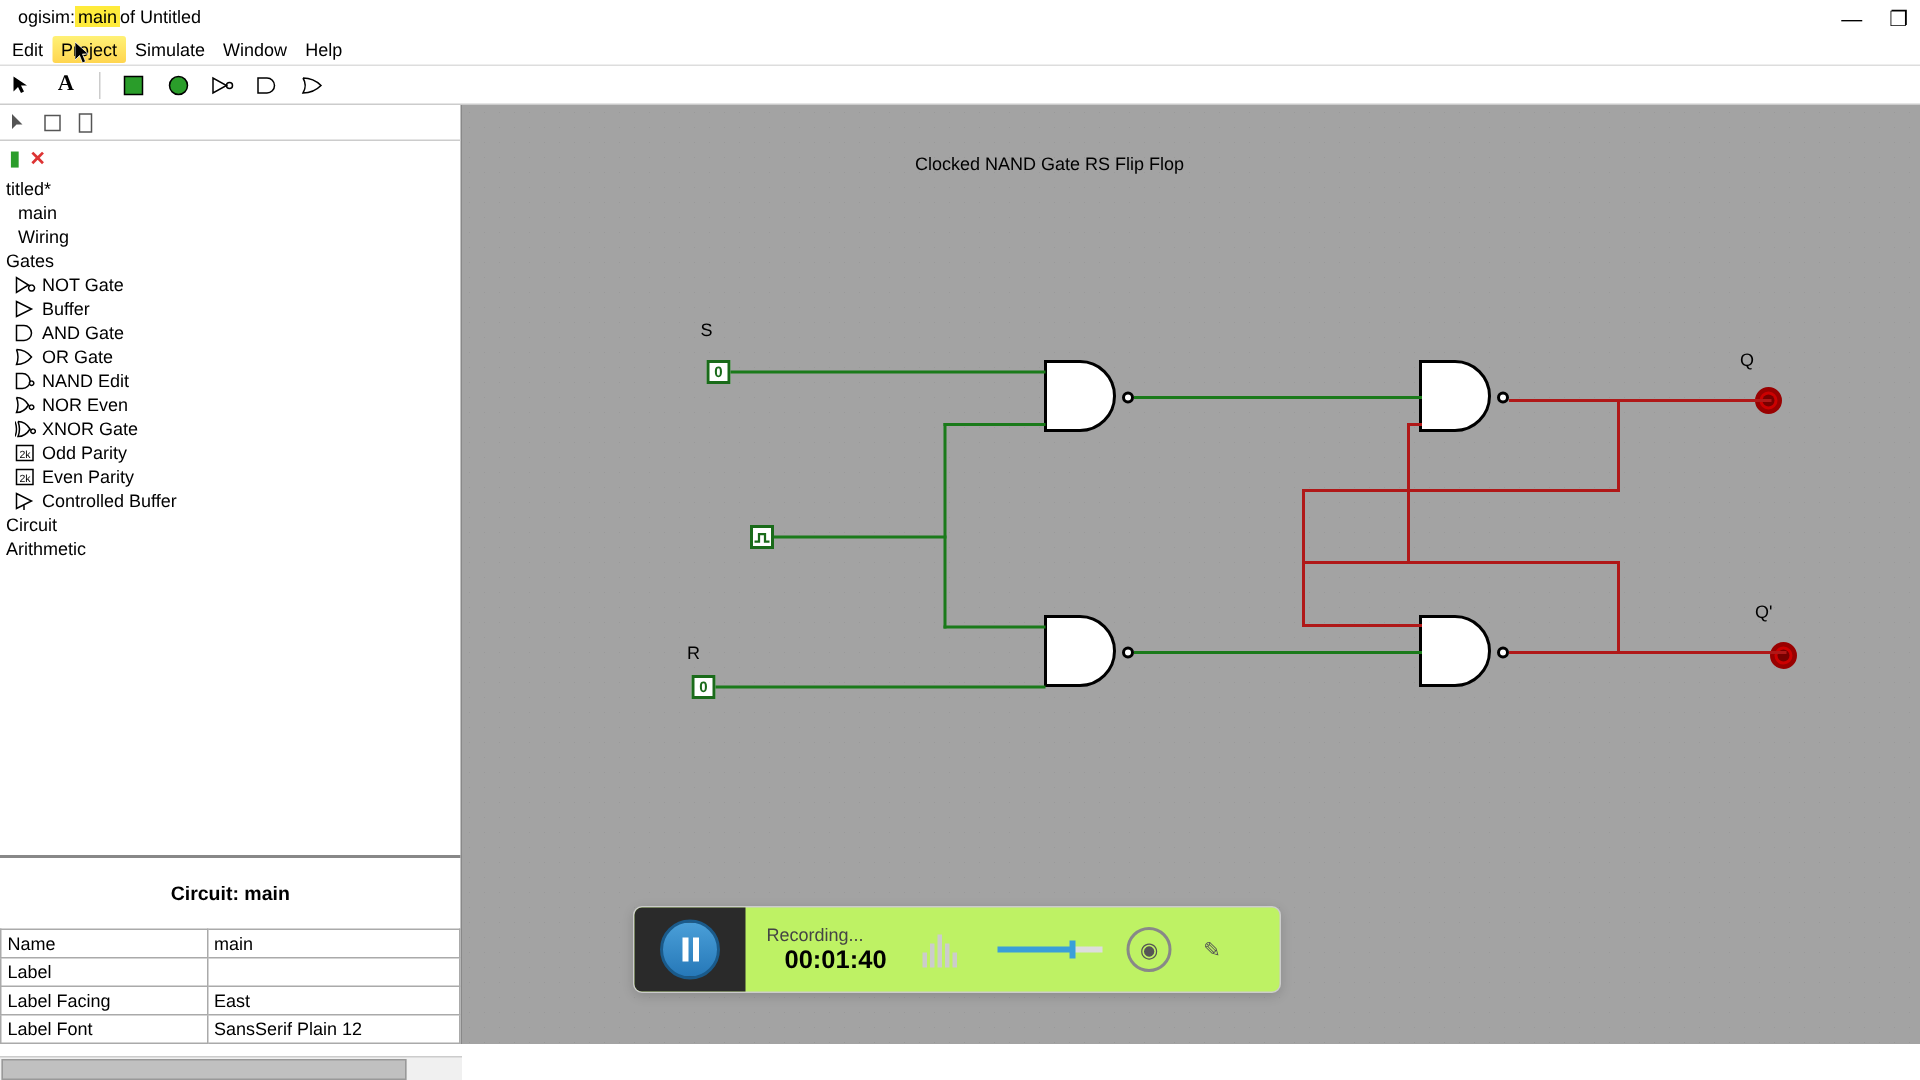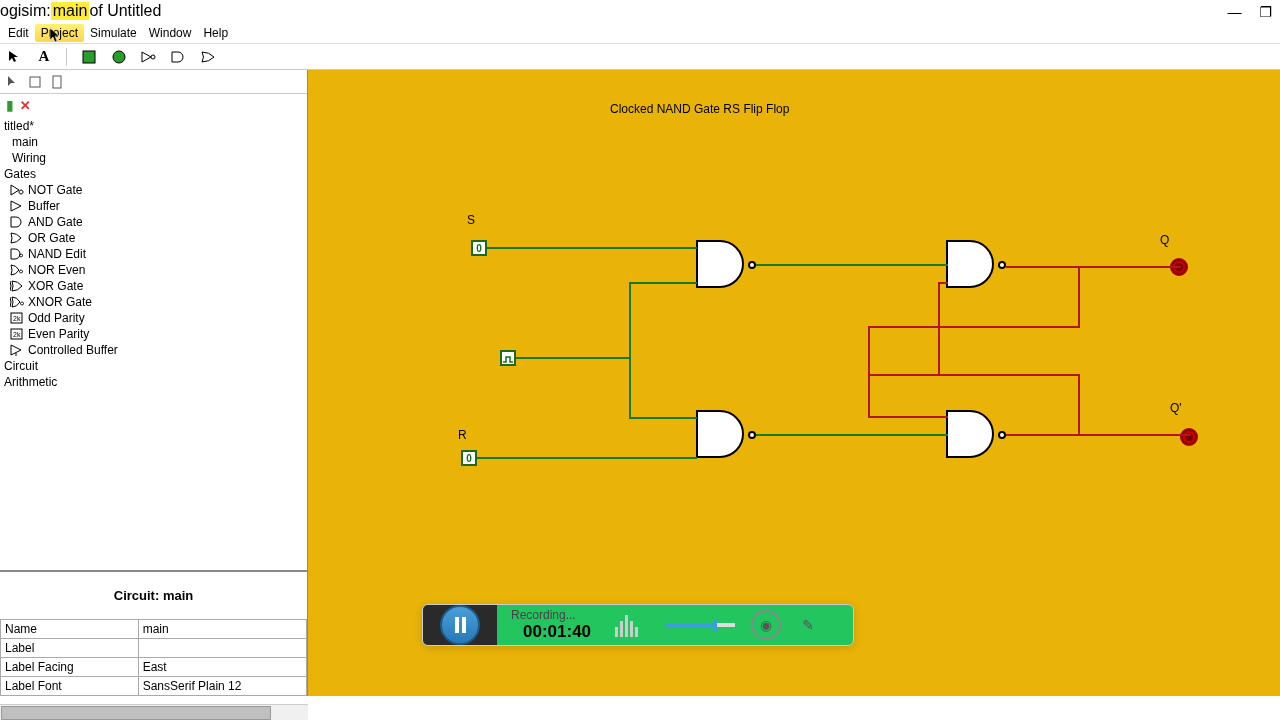--- a/index.html
+++ b/index.html
@@ -1,18 +1,18 @@
 <!DOCTYPE html>
 <html><head>
 <meta charset="utf-8">
 <style>
 * { box-sizing: border-box; margin: 0; padding: 0; font-family: Arial, sans-serif; }
 body { width: 1280px; height: 720px; background: #fff; overflow: hidden; position: relative; }
 
-.title-bar { height: 22px; display: flex; align-items: center; padding: 0 0; font-size: 16px; text-align: right; }
+.title-bar { height: 22px; display: flex; align-items: center; padding: 0 12px; font-size: 12px; text-align: right; }
 .title-bar .title-highlight { background: #ffeb3b; padding: 0 2px; }
 .window-controls { position: absolute; top: 4px; right: 8px; display: flex; gap: 18px; }
 .window-controls span { font-size: 14px; cursor: pointer; }
 
 .menu-bar { height: 22px; display: flex; align-items: center; padding: 0 2px; font-size: 12px; border-bottom: 1px solid #ddd; }
 .menu-item { padding: 2px 6px; cursor: pointer; }
 .menu-item.highlighted { background: linear-gradient(to bottom, #fff176, #ffd54f); border-radius: 2px; }
 .cursor-arrow { position: absolute; left: 50px; top: 28px; width: 12px; height: 16px; z-index: 10; }
 
 .toolbar { height: 26px; display: flex; align-items: center; padding: 2px 4px; gap: 10px; border-bottom: 1px solid #ccc; }
@@ -37,40 +37,40 @@
 .tree-item.indent1 { padding-left: 12px; }
 .tree-item.indent2 { padding-left: 10px; }
 .gate-icon { width: 14px; height: 12px; display: inline-flex; }
 
 .props-panel { border-top: 2px solid #888; }
 .props-header { text-align: center; font-weight: bold; font-size: 13px; padding: 16px; }
 .props-table { width: 100%; border-collapse: collapse; font-size: 12px; }
 .props-table td { border: 1px solid #aaa; padding: 2px 4px; }
 .props-table td:first-child { width: 45%; }
 
-.canvas { flex: 1; background: #eab308; position: relative; overflow: hidden; }
+.canvas { flex: 1; background: #a3a3a3; position: relative; overflow: hidden; }
 .dot-grid { position: absolute; inset: 0; background-image: radial-gradient(circle, #999 0.5px, transparent 0.5px); background-size: 10px 10px; }
 .canvas-label { position: absolute; font-size: 12px; font-family: sans-serif; }
 
 .wire { position: absolute; background: #1a7a1a; }
 .wire.red { background: #b01818; }
 .wire.h { height: 2px; }
 .wire.v { width: 2px; }
 
 .gate-nand { position: absolute; width: 60px; height: 50px; }
 .gate-body { width: 48px; height: 48px; border: 2px solid #000; border-left: 2px solid #000; border-radius: 0 30px 30px 0; background: #fff; position: absolute; }
 .gate-bubble { position: absolute; width: 8px; height: 8px; border: 2px solid #000; border-radius: 50%; background: #fff; right: 0; top: 21px; }
 
 .pin-input { position: absolute; width: 16px; height: 16px; border: 2px solid #1a6b1a; background: #fff; display: flex; align-items: center; justify-content: center; font-size: 10px; font-weight: bold; color: #1a6b1a; }
 .pin-clock { position: absolute; width: 16px; height: 16px; border: 2px solid #1a6b1a; background: #fff; }
 .pin-output { position: absolute; width: 18px; height: 18px; border: 3px solid #1a6b1a; border-radius: 50%; background: #fff; }
 .pin-output.active { background: #c00; border-color: #900; }
 .pin-output-inner { width: 8px; height: 8px; border-radius: 50%; margin: 2px auto; }
 
-.recorder { position: absolute; left: 422px; top: 604px; width: 432px; height: 42px; background: #22c55e; border: 1px solid #ccc; border-radius: 6px; box-shadow: 0 2px 8px rgba(0,0,0,0.15); display: flex; align-items: center; }
+.recorder { position: absolute; left: 422px; top: 604px; width: 432px; height: 58px; background: #bef264; border: 1px solid #ccc; border-radius: 6px; box-shadow: 0 2px 8px rgba(0,0,0,0.15); display: flex; align-items: center; }
 .rec-left { width: 74px; height: 100%; background: #2a2a2a; border-radius: 5px 0 0 5px; display: flex; align-items: center; justify-content: center; }
 .rec-pause { width: 40px; height: 40px; border-radius: 50%; background: linear-gradient(to bottom, #4a9fd8, #2678b8); border: 2px solid #1a5a8a; display: flex; align-items: center; justify-content: center; gap: 3px; cursor: pointer; }
 .rec-pause-bar { width: 4px; height: 16px; background: #fff; }
 .rec-info { padding: 0 14px; }
 .rec-status { font-size: 12px; color: #444; }
 .rec-time { font-size: 17px; font-weight: bold; margin-left: 12px; }
 .rec-bars { width: 30px; height: 24px; display: flex; align-items: flex-end; gap: 2px; margin: 0 10px; }
 .rec-bar { width: 3px; background: #ccc; }
 .rec-slider { width: 70px; height: 4px; background: linear-gradient(to right, #3a9fd8 70%, #ddd 70%); position: relative; margin: 0 10px; }
 .rec-slider::after { content: ''; position: absolute; right: 18px; top: -4px; width: 4px; height: 12px; background: #3a9fd8; }
@@ -218,28 +218,20 @@
           </span>
           <span>NAND Edit</span>
         </div>
       <div class="tree-item indent2">
           <span class="gate-icon">
             <svg width="14" height="12">
               <path d="M1 1 Q3 6 1 11 Q6 11 9 6 Q6 1 1 1 M11 6 a1.5 1.5 0 1 0 0.1 0" fill="none" stroke="#000"></path>
             </svg>
           </span>
           <span>NOR Even</span>
-        </div>
-      <div class="tree-item indent2">
-          <span class="gate-icon">
-            <svg width="14" height="12">
-              <path d="M0 1 Q2 6 0 11 M2 1 Q4 6 2 11 Q8 11 12 6 Q8 1 2 1" fill="none" stroke="#000"></path>
-            </svg>
-          </span>
-          <span>XOR Gate</span>
         </div>
       <div class="tree-item indent2">
           <span class="gate-icon">
             <svg width="14" height="12">
               <path d="M0 1 Q2 6 0 11 M2 1 Q4 6 2 11 Q7 11 10 6 Q7 1 2 1 M12 6 a1.5 1.5 0 1 0 0.1 0" fill="none" stroke="#000"></path>
             </svg>
           </span>
           <span>XNOR Gate</span>
         </div>
       <div class="tree-item indent2">

